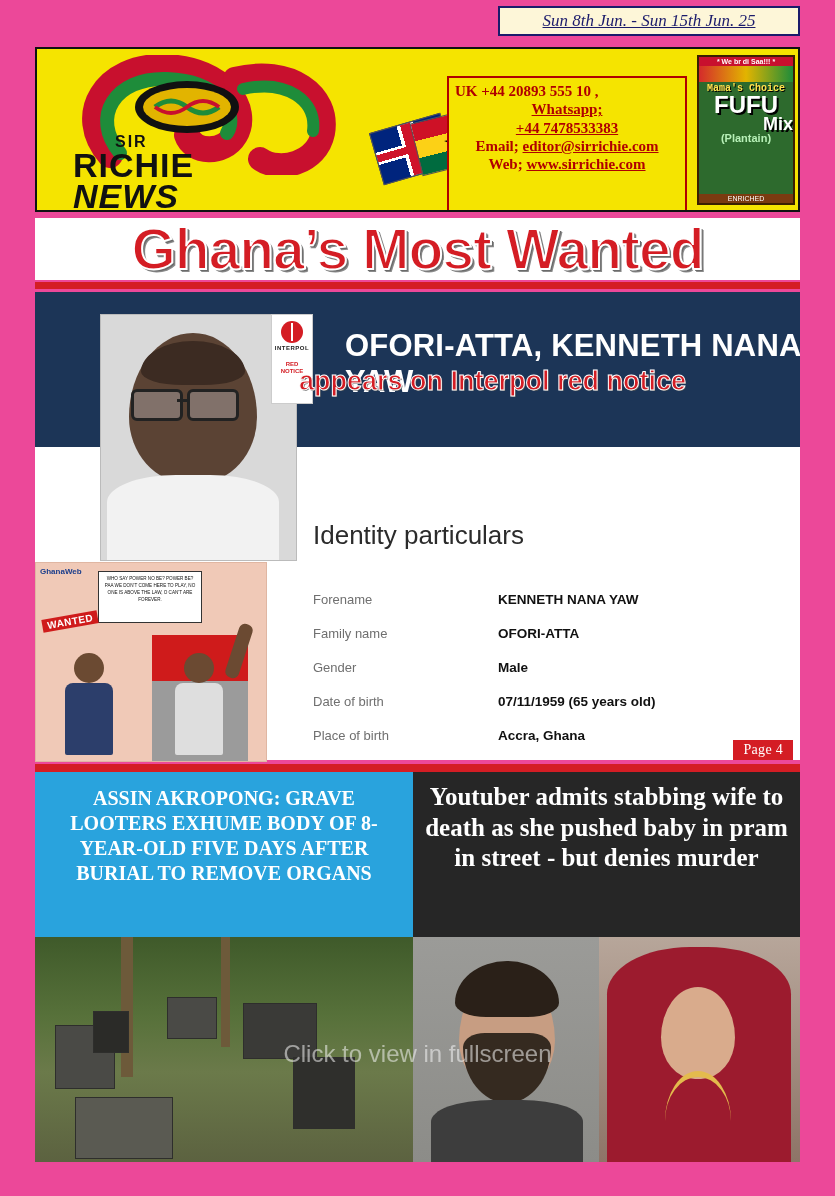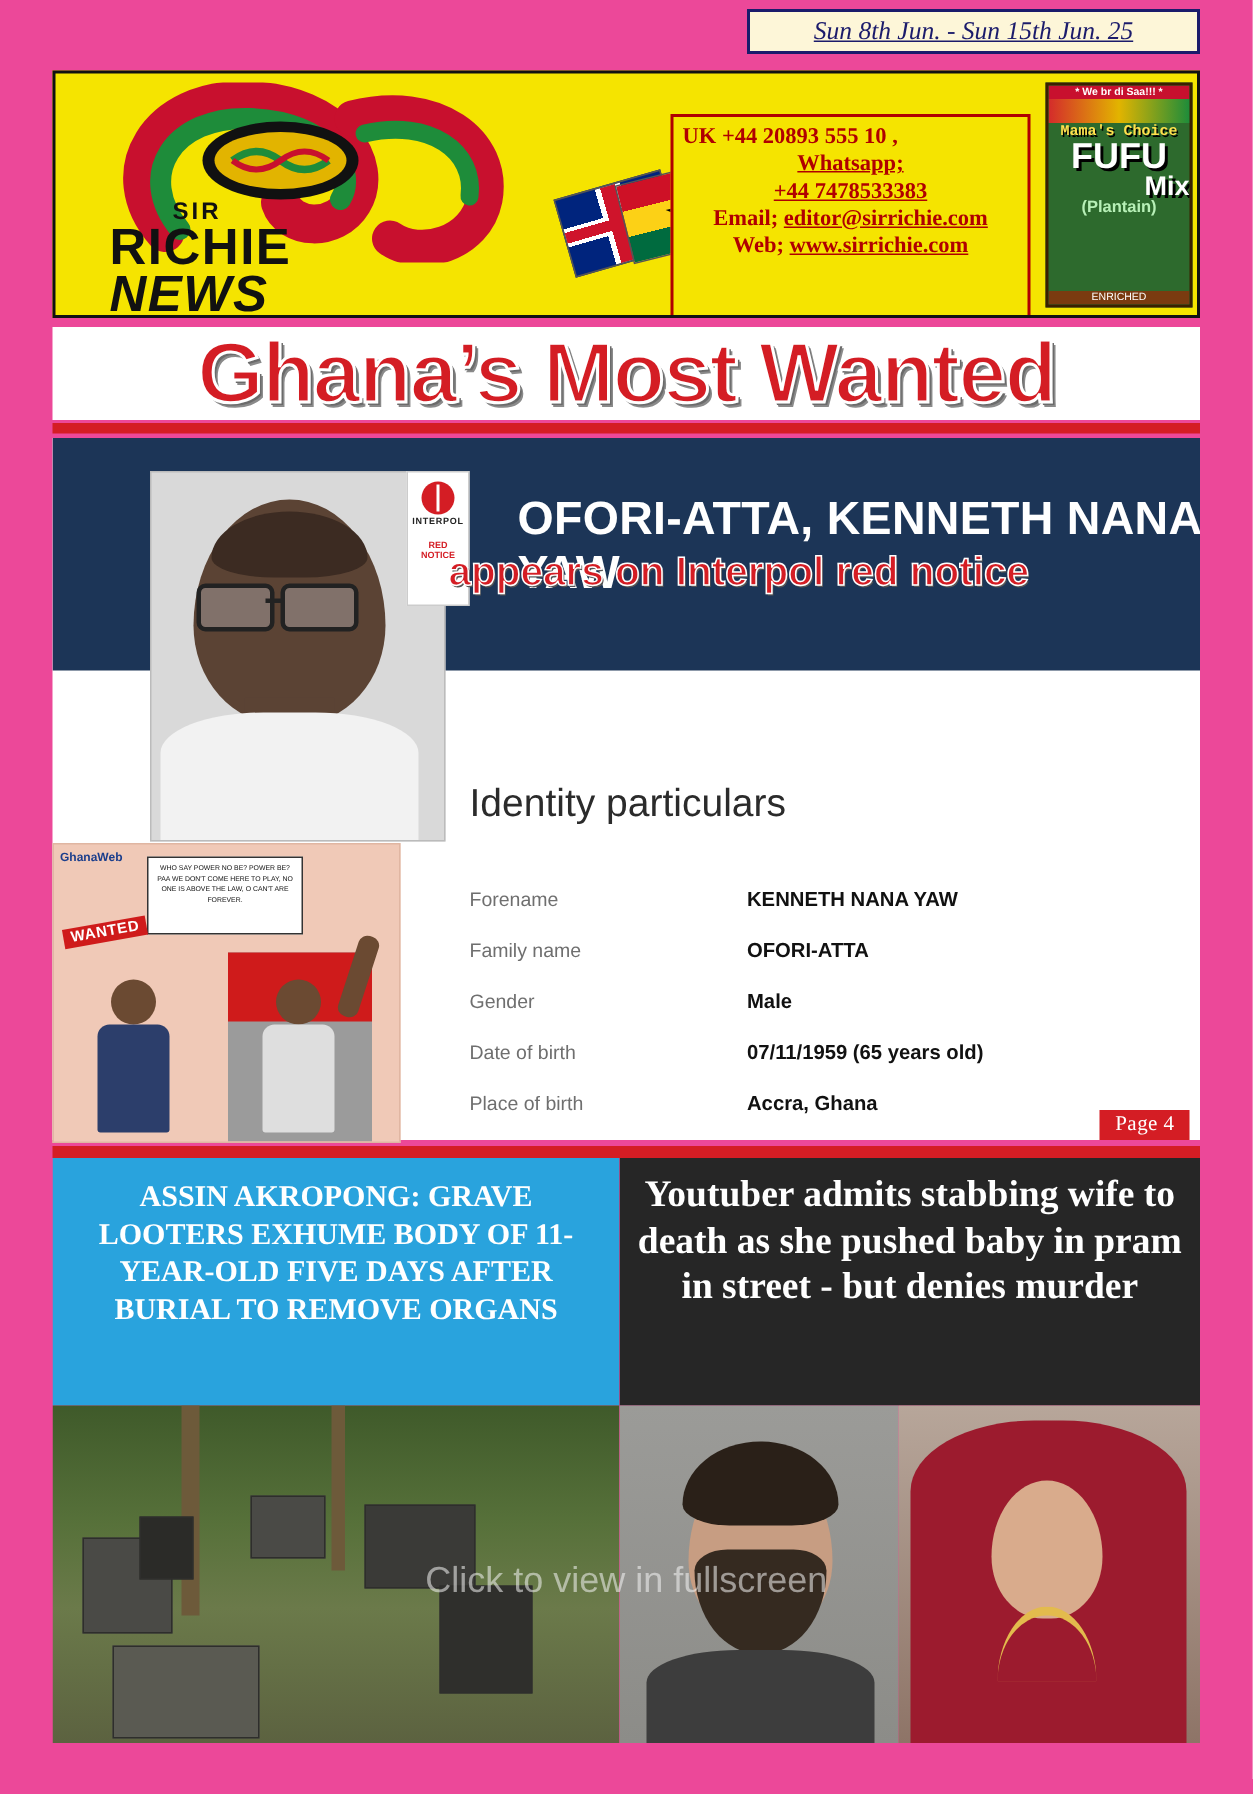--- a/index.html
+++ b/index.html
@@ -821,21 +821,21 @@
       <div class="head"></div>
       <div class="body"></div>
     </div>
     <div class="wanted-label">WANTED</div>
     <div class="toon-arm"></div>
   </div>
 
   <div class="bottom-rule"></div>
 
   <div class="story-left">
-    <div class="caption">ASSIN AKROPONG: GRAVE LOOTERS EXHUME BODY OF 11-YEAR-OLD FIVE DAYS AFTER BURIAL TO REMOVE ORGANS</div>
+    <div class="caption">ASSIN AKROPONG: GRAVE LOOTERS EXHUME BODY OF 8-YEAR-OLD FIVE DAYS AFTER BURIAL TO REMOVE ORGANS</div>
     <div class="photo">
       <div class="grave-obj" style="left:20px; top:88px; width:58px; height:62px;"></div>
       <div class="grave-obj" style="left:132px; top:60px; width:48px; height:40px;"></div>
       <div class="grave-obj" style="left:208px; top:66px; width:72px; height:54px; background:#3a3a37;"></div>
       <div class="grave-obj" style="left:40px; top:160px; width:96px; height:60px; background:#5a5a52;"></div>
       <div class="tree" style="left:86px; top:0; width:12px; height:140px;"></div>
       <div class="tree" style="left:186px; top:0; width:9px; height:110px;"></div>
       <div class="grave-obj" style="left:258px; top:120px; width:60px; height:70px; background:#2f2f2c;"></div>
       <div class="grave-obj" style="left:58px; top:74px; width:34px; height:40px; background:#2b2b28;"></div>
     </div>

